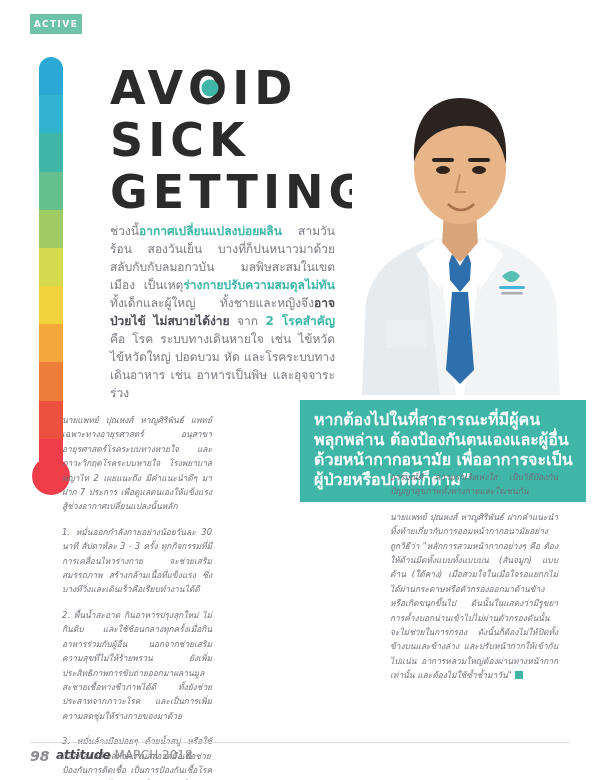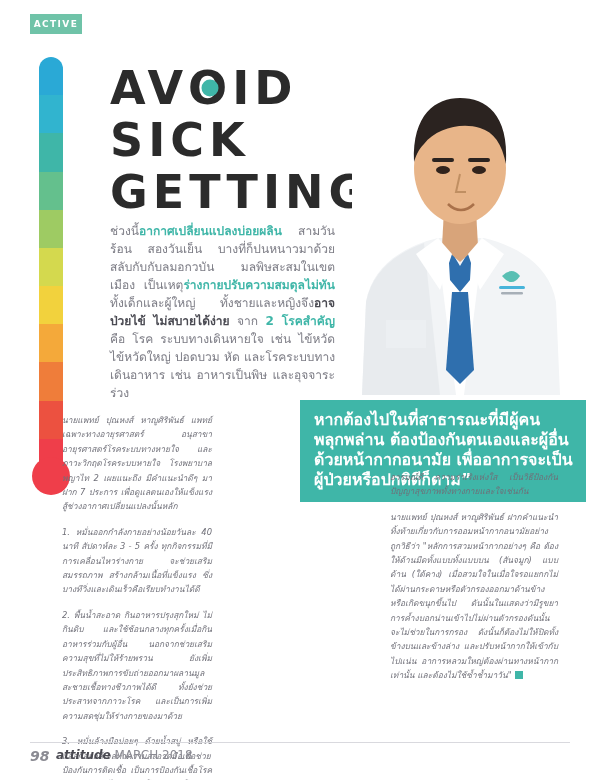--- a/index.html
+++ b/index.html
@@ -282,21 +282,21 @@
 
       <rect x="34" y="280" width="40" height="28" fill="#eceff2"></rect>
     </svg>
   </div>
 
   <div class="quote-mark">“</div>
   <div class="quote-band">หากต้องไปในที่สาธารณะที่มีผู้คนพลุกพล่าน ต้องป้องกันตนเองและผู้อื่นด้วยหน้ากากอนามัย เพื่ออาการจะเป็นผู้ป่วยหรือปกติดีก็ตาม”</div>
 
   <div class="col col-1">
     <p>นายแพทย์ ปุณหงส์ หาญูศิริพันธ์ แพทย์เฉพาะทางอายุรศาสตร์ อนุสาขาอายุรศาสตร์โรคระบบทางหายใจ และภาวะวิกฤตโรคระบบหายใจ โรงพยาบาลพญาไท 2 เผยแนะถึง มีคำแนะนำดีๆ มาฝาก 7 ประการ เพื่อดูแลตนเองให้แข็งแรงสู้ช่วงอากาศเปลี่ยนแปลงนั้นหลัก</p>
-    <p>1. หมั่นออกกำลังกายอย่างน้อยวันละ 40 นาที สัปดาห์ละ 3 - 5 ครั้ง ทุกกิจกรรมที่มีการเคลื่อนไหวร่างกาย จะช่วยเสริมสมรรถภาพ สร้างกล้ามเนื้อที่แข็งแรง ซึ่งบางทีวิ่งและเดินเร็วคือเรียบทำงานได้ดี</p>
+    <p>1. หมั่นออกกำลังกายอย่างน้อยวันละ 30 นาที สัปดาห์ละ 3 - 3 ครั้ง ทุกกิจกรรมที่มีการเคลื่อนไหวร่างกาย จะช่วยเสริมสมรรถภาพ สร้างกล้ามเนื้อที่แข็งแรง ซึ่งบางทีวิ่งและเดินเร็วคือเรียบทำงานได้ดี</p>
     <p>2. พื้นน้ำสะอาด กินอาหารปรุงสุกใหม่ ไม่กินดิบ และใช้ช้อนกลางทุกครั้งเมื่อกินอาหารร่วมกับผู้อื่น นอกจากช่วยเสริมความสุขที่ไม่ให้ร้ายพรวน ยังเพิ่มประสิทธิภาพการขับถ่ายออกมาผลานมูลสะชายเชื้อทางชีวภาพได้ดี ทั้งยังช่วยประสาทจากภาวะโรค และเป็นการเพิ่มความสดชุ่มให้ร่างกายของมาด้วย</p>
     <p>3. หมั่นล้างมือบ่อยๆ ด้วยน้ำสบู่ หรือใช้แอลกอฮอล์เจลทำความสะอาดมือเพื่อช่วยป้องกันการติดเชื้อ เป็นการป้องกันเชื้อโรคเข้าสู่ร่างกายได้ง่าย โดยเฉพาะโรคทางเดินหายใจและอาหารเป็นพิษ</p>
   </div>
 
   <div class="col col-2">
   </div>
 
   <div class="col col-3">
     <p>อารมณ์ดี ความร่าเริงเห่งใส เป็นวิธีป้องกันปัญญาสุขภาพทั้งทางกายและใจเช่นกัน</p>
     <p><span>นายแพทย์ ปุณหงส์ หาญูศิริพันธ์ ฝากคำแนะนำทิ้งท้ายเกี่ยวกับการออมหน้ากากอนามัยอย่างถูกวิธีว่า "หลักการสวมหน้ากากอย่างๆ คือ ต้องให้ด้านมีดทั้งแบบทั้งแบบบน (สันจมูก) แบบด้าน (ใต้คาง) เมื่อสวมใจในเมื่อใจรอแยกกไม่ได้ผ่านกระดาษหรือตัวกรองออกมาด้านข้างหรือเกิดขนุกขึ้นไป ดันนั้นในแสดงว่ามีรูขยาการค้ำงบอกน่านเข้าไปไม่ผ่านตัวกรองดันนั้นจะไม่ช่วยในการกรอง ดังนั้นก็ต้องไม่ให้ปิดทั้งข้างบนและข้างล่าง และปรับหน้ากากให้เข้ากับไปแน่น อาการหลวมใหญ่ต้องผ่านทางหน้ากากเท่านั้น และต้องไม่ใช้ซ้ำช้ำมาวัน"</span><span class="end-mark"></span></p>

